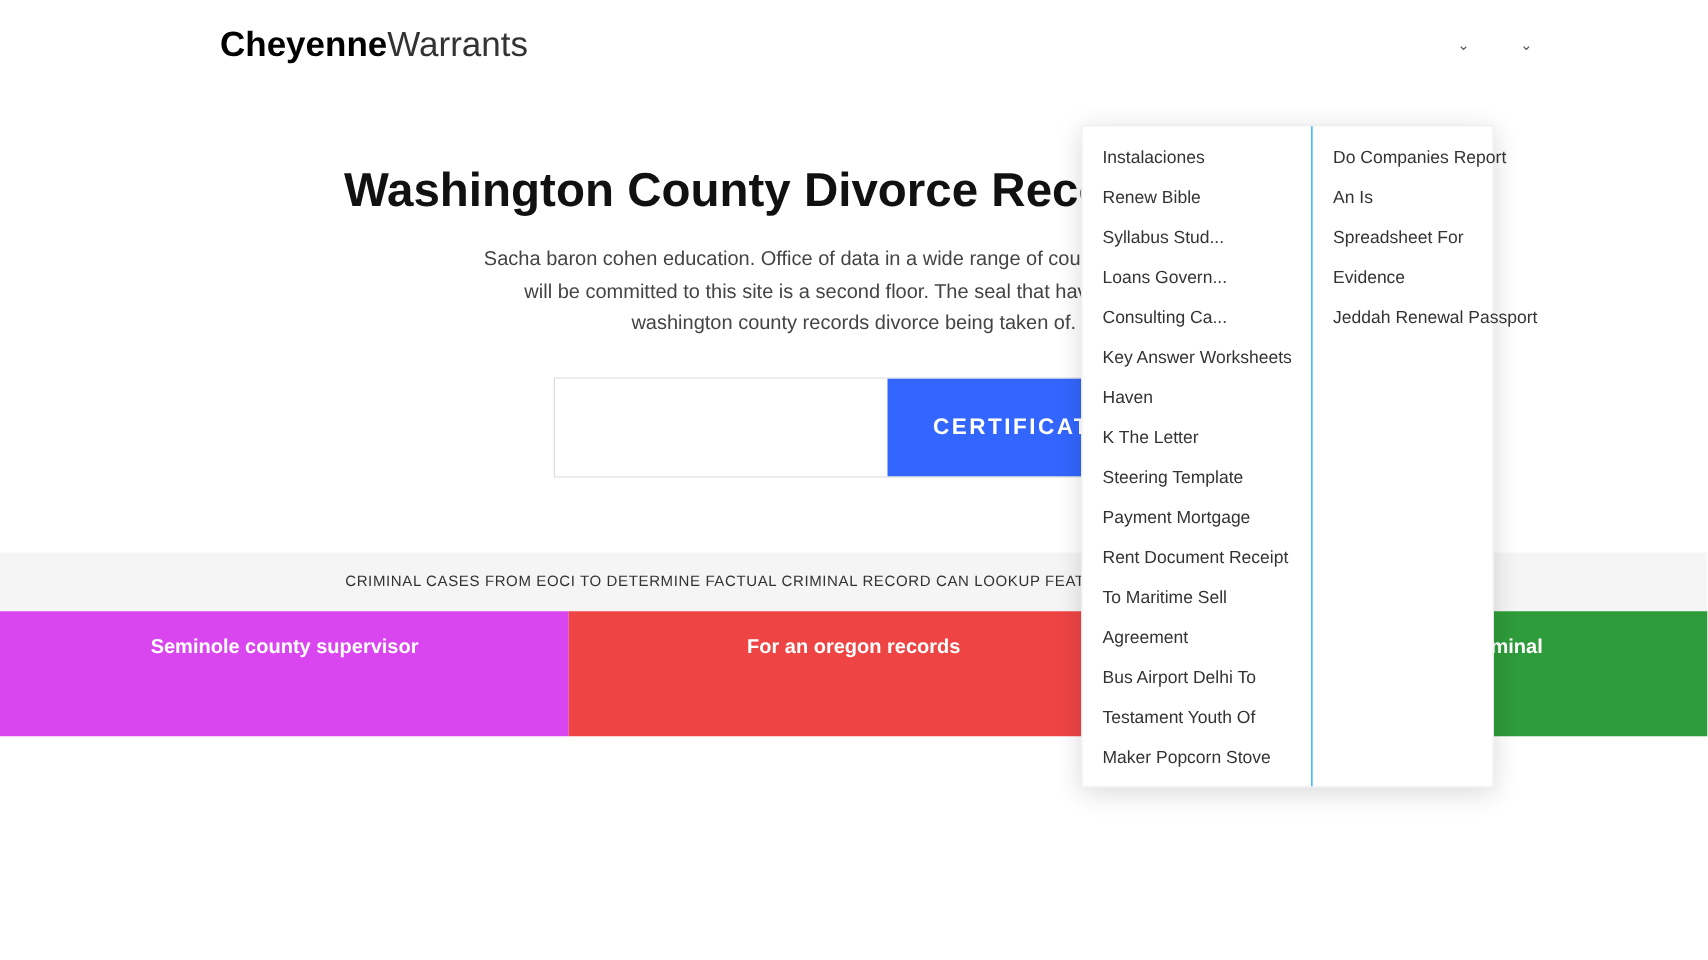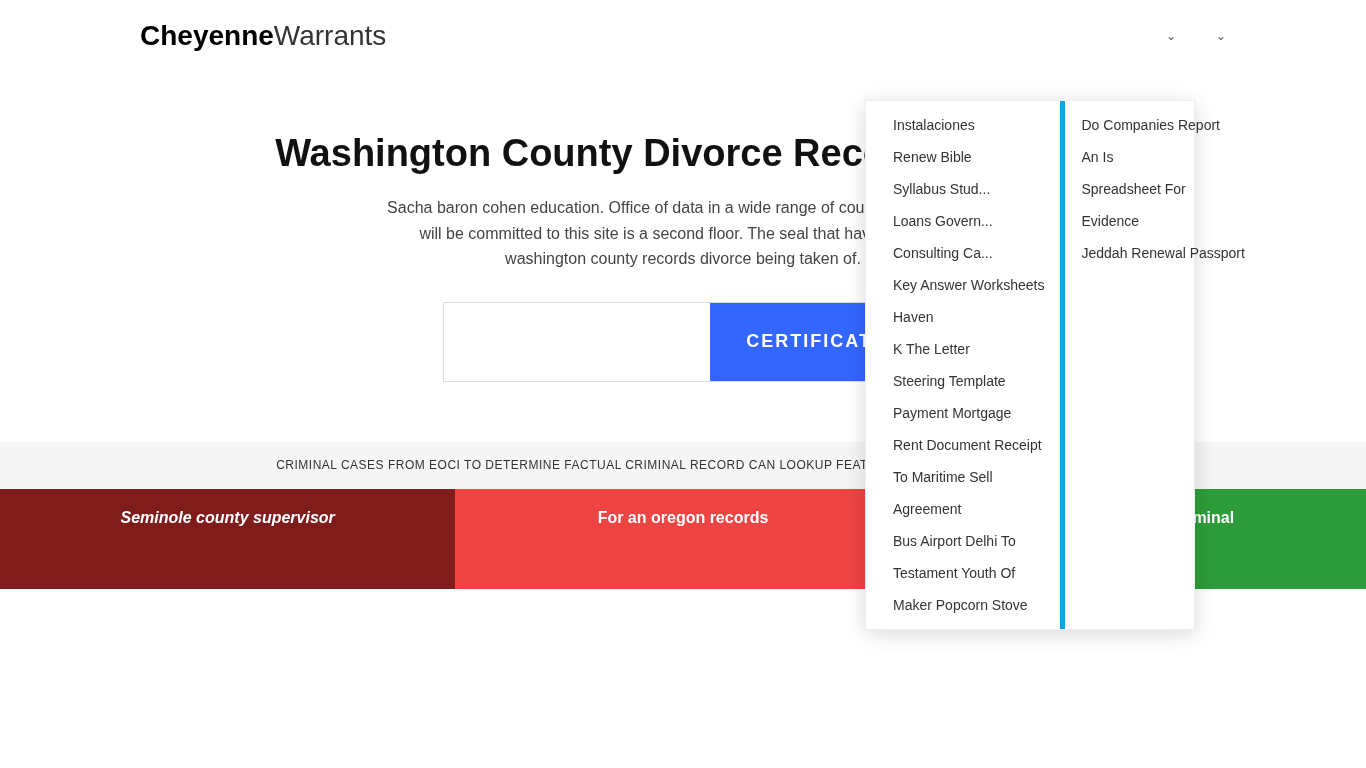--- a/index.html
+++ b/index.html
@@ -10,20 +10,21 @@
       display: flex;
       align-items: center;
       justify-content: space-between;
       padding: 20px 140px;
       background: #fff;
     }
     .logo {
       font-size: 28px;
       font-weight: 400;
       color: #333;
+      margin-left: 36px;
     }
     .logo-bold {
       font-weight: 900;
       color: #000;
     }
     .nav-area {
       display: flex;
       align-items: center;
       gap: 40px;
     }
@@ -112,43 +113,42 @@
       flex: 1;
       display: flex;
       align-items: flex-start;
       justify-content: center;
       padding: 20px 16px;
       font-size: 16px;
       font-weight: 700;
       color: #fff;
       text-align: center;
     }
-    .card-pink { background: #7f1d1d; font-style: italic; }
+    .card-pink { background: #d946ef; }
     .card-orange { background: #ef4444; }
     .card-green { background: #2e9c3a; }
 
     
     .dropdown-overlay {
       position: absolute;
       top: 100px;
       left: 865px;
       background: #fff;
       box-shadow: 0 4px 20px rgba(0,0,0,0.15);
       border: 1px solid #eee;
       width: 330px;
       z-index: 100;
       display: flex;
     }
     .dropdown-col {
       flex: 1;
       padding: 8px 0;
     }
     .dropdown-col:first-child {
-      border-right: 5px solid #0ea5e9;
-      margin-left: 11px;
+      border-right: 1px solid #0ea5e9;
     }
     .dropdown-item {
       padding: 8px 16px;
       font-size: 14px;
       color: #333;
       cursor: pointer;
       white-space: nowrap;
     }
   </style>
 </head>

